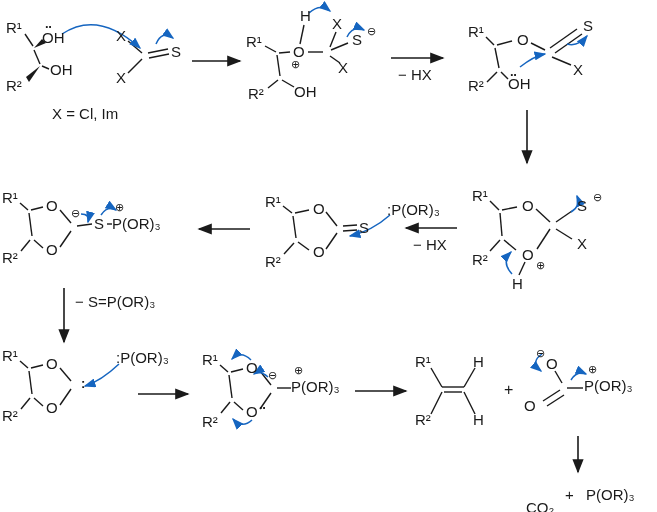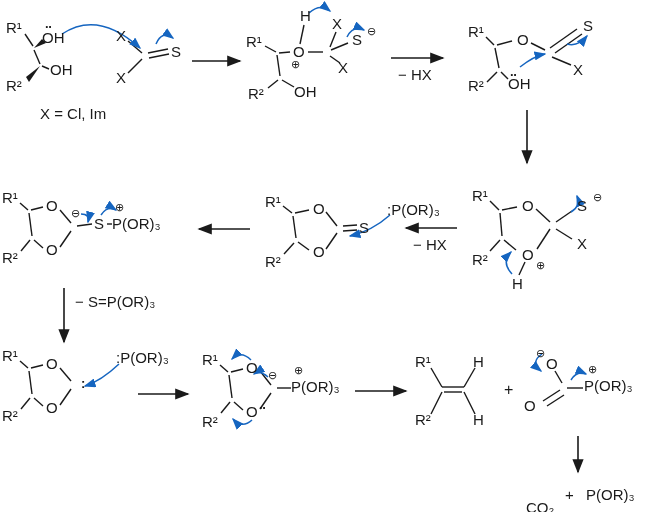--- a/index.html
+++ b/index.html
@@ -169,21 +169,21 @@
     <path class="ea" d="M542,354 Q530,362 541,371" marker-end="url(#ahe)"></path>
     <path class="ea" d="M571,380 Q577,370 586,374" marker-end="url(#ahe)"></path>
     <line class="rxn" x1="578" y1="436" x2="578" y2="472" marker-end="url(#ahb)"></line>
   </svg>
 
   <div class="lbl" style="left:6px;top:20px">R¹</div>
   <div class="lbl dots" style="left:45px;top:20px">··</div>
   <div class="lbl" style="left:42px;top:30px">OH</div>
   <div class="lbl" style="left:50px;top:62px">OH</div>
   <div class="lbl" style="left:6px;top:78px">R²</div>
-  <div class="lbl" style="left:40px;top:106px">X = Cl, Im</div>
+  <div class="lbl" style="left:52px;top:106px">X = Cl, Im</div>
   <div class="lbl" style="left:116px;top:28px">X</div>
   <div class="lbl" style="left:116px;top:70px">X</div>
   <div class="lbl" style="left:171px;top:44px">S</div>
 
   <div class="lbl" style="left:300px;top:8px">H</div>
   <div class="lbl" style="left:246px;top:34px">R¹</div>
   <div class="lbl" style="left:293px;top:44px">O</div>
   <div class="lbl sm" style="left:291px;top:59px">⊕</div>
   <div class="lbl" style="left:332px;top:16px">X</div>
   <div class="lbl" style="left:352px;top:32px">S</div>

